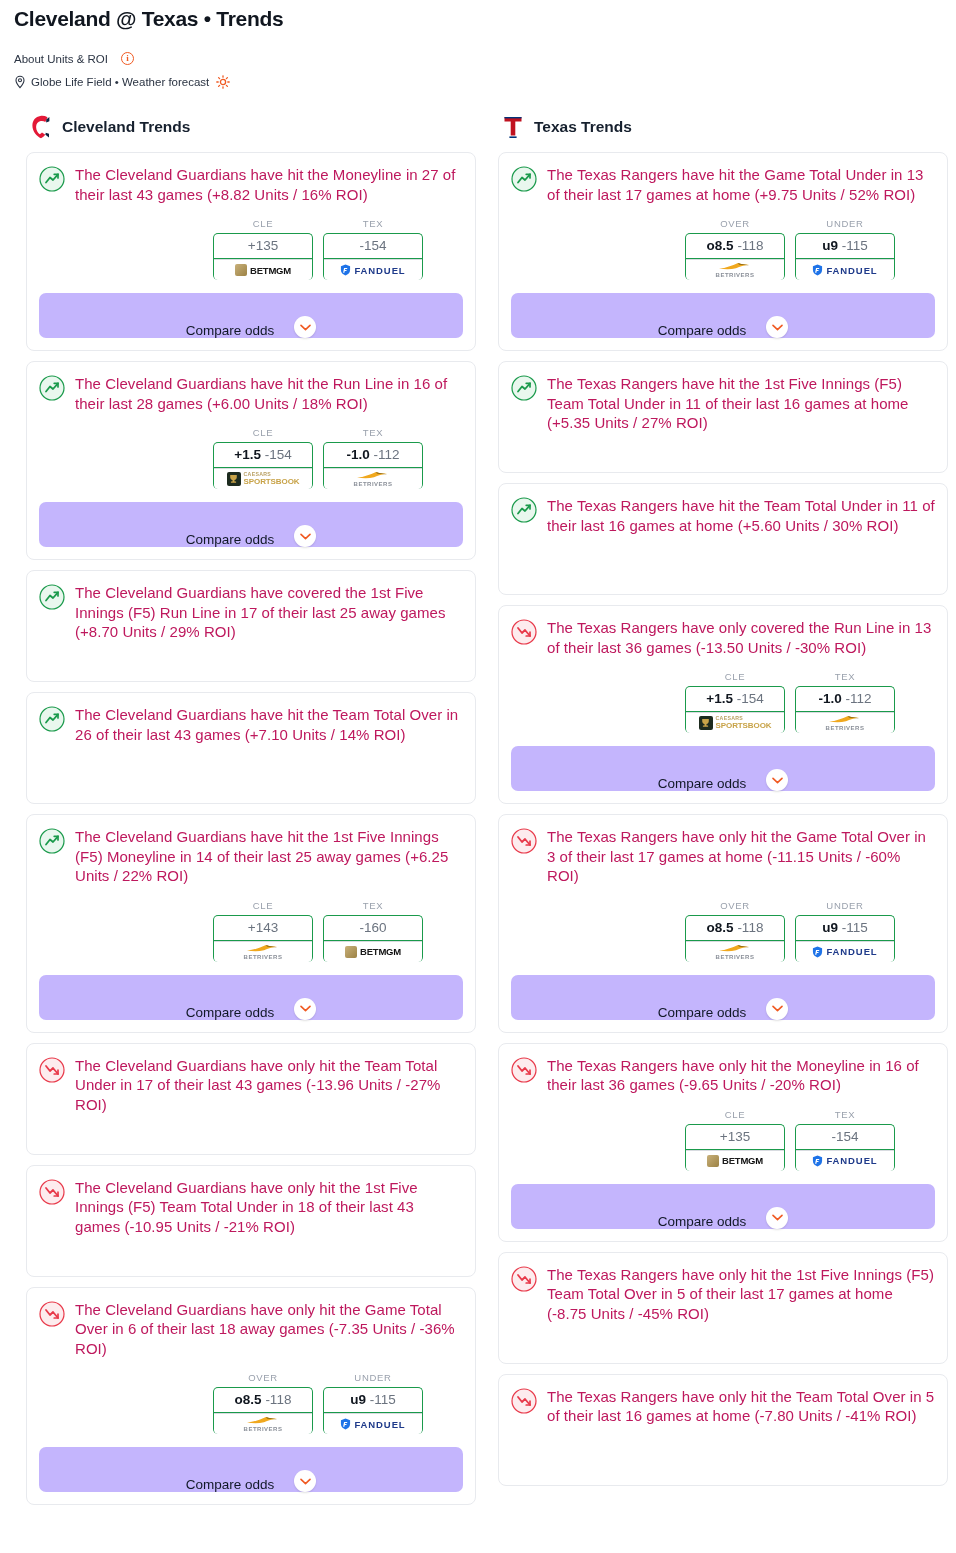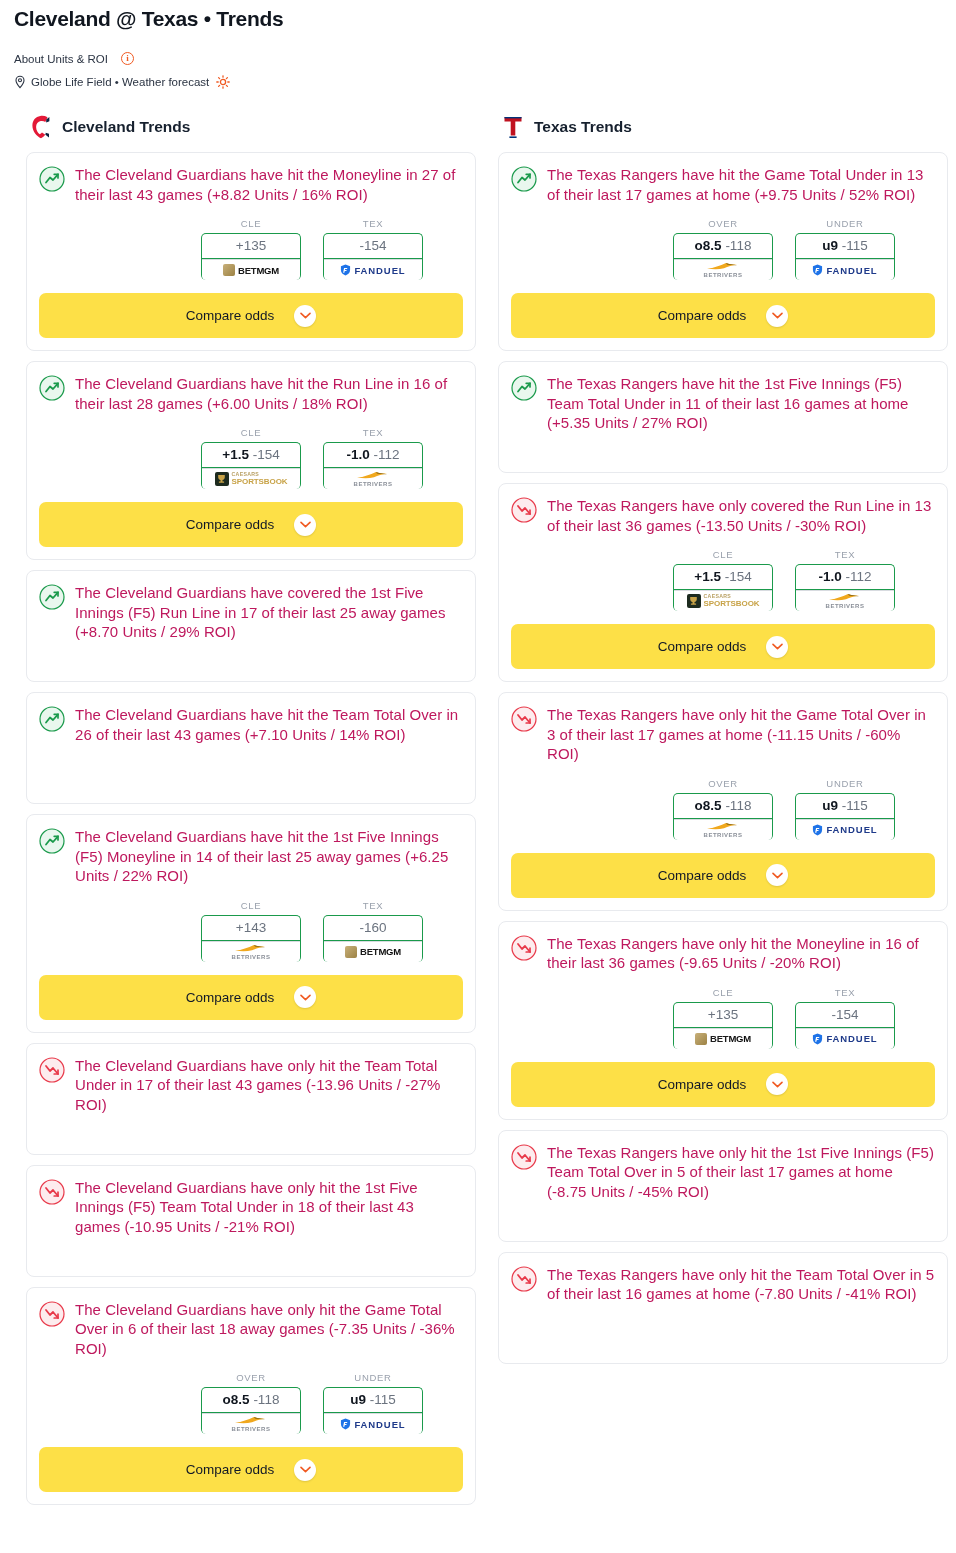--- a/index.html
+++ b/index.html
@@ -62,21 +62,21 @@
     display: flex; flex-direction: column;
   }
   .trend-top { display: flex; gap: 10px; align-items: flex-start; }
   .trend-icon { flex: 0 0 26px; width: 26px; height: 26px; margin-top: 1px; }
   .trend-text {
     font-size: 15px; line-height: 19.5px; color: #be185d; letter-spacing: 0.05px;
   }
 
   
   .odds-row {
-    display: flex; gap: 22px; justify-content: flex-end;
+    display: flex; gap: 10px; justify-content: flex-end;
     margin-top: 14px; padding-right: 40px; align-items: center;
   }
   .odds-col { width: 100px; }
   .odds-label {
     text-align: center; font-size: 9.5px; color: #9aa1ad;
     letter-spacing: 0.7px; margin-bottom: 4px; text-transform: uppercase;
   }
   .odds-box {
     border: 1px solid #1a9a4b;
     border-radius: 5px;
@@ -117,24 +117,24 @@
   .cz-badge { width: 14px; height: 14px; background:#1d2b1f; border-radius:2px; display:flex; align-items:center; justify-content:center;}
   .cz-lines { display:flex; flex-direction:column; line-height:1; }
   .cz-top { font-size: 5.2px; font-weight:700; color:#b9a063; letter-spacing:0.3px; }
   .cz-bot { font-size: 8px; font-weight:800; color:#c8a348; letter-spacing:-0.1px; }
   .br-wrap { display:flex; flex-direction:column; align-items:center; line-height:1; }
   .br-text { font-size: 6px; font-weight: 800; color:#8a8f98; letter-spacing:0.5px; margin-top:1px;}
 
   
   .compare-bar {
     margin-top: 13px;
-    background: #fde047;
+    background: #c4b5fd;
     border-radius: 7px;
     height: 45px;
-    display: flex; align-items: center; justify-content: center; gap: 20px;
+    display: flex; align-items: flex-end; justify-content: center; gap: 20px;
     cursor: pointer;
   }
   .compare-label { font-size: 13.5px; font-weight: 500; color: #111827; }
   .chev-circle {
     width: 22px; height: 22px; border-radius: 50%;
     background: #fff; display:flex; align-items:center; justify-content:center;
     box-shadow: 0 1px 2px rgba(0,0,0,.12);
   }
 </style>
 </head>
@@ -488,20 +488,30 @@
               <circle cx="13" cy="13" r="12" fill="#e9f7ee" stroke="#1a9a4b" stroke-width="1.2"></circle>
               <path d="M7 16.5 L11 11.5 L14 14 L19 8.3" fill="none" stroke="#1a9a4b" stroke-width="1.8" stroke-linecap="round" stroke-linejoin="round"></path>
               <path d="M15.2 8.3 H19 V12" fill="none" stroke="#1a9a4b" stroke-width="1.7" stroke-linecap="round" stroke-linejoin="round"></path>
             </svg></span>
           <span class="trend-text">The Texas Rangers have hit the 1st Five Innings (F5) Team Total Under in 11 of their last 16 games at home (+5.35 Units / 27% ROI)</span>
         </div>
       </div>
       <div class="trend-card">
         <div class="trend-top">
           <span class="trend-icon"><svg width="26" height="26" viewBox="0 0 26 26">
+              <circle cx="13" cy="13" r="12" fill="#e9f7ee" stroke="#1a9a4b" stroke-width="1.2"></circle>
+              <path d="M7 16.5 L11 11.5 L14 14 L19 8.3" fill="none" stroke="#1a9a4b" stroke-width="1.8" stroke-linecap="round" stroke-linejoin="round"></path>
+              <path d="M15.2 8.3 H19 V12" fill="none" stroke="#1a9a4b" stroke-width="1.7" stroke-linecap="round" stroke-linejoin="round"></path>
+            </svg></span>
+          <span class="trend-text">The Texas Rangers have hit the Team Total Under in 11 of their last 16 games at home (+5.60 Units / 30% ROI)</span>
+        </div>
+      </div>
+      <div class="trend-card">
+        <div class="trend-top">
+          <span class="trend-icon"><svg width="26" height="26" viewBox="0 0 26 26">
               <circle cx="13" cy="13" r="12" fill="#fdecee" stroke="#e8394a" stroke-width="1.2"></circle>
               <path d="M7 9 L11 14 L14 11 L19 17" fill="none" stroke="#e8394a" stroke-width="1.8" stroke-linecap="round" stroke-linejoin="round"></path>
               <path d="M15.2 17 H19 V13.2" fill="none" stroke="#e8394a" stroke-width="1.7" stroke-linecap="round" stroke-linejoin="round"></path>
             </svg></span>
           <span class="trend-text">The Texas Rangers have only covered the Run Line in 13 of their last 36 games (-13.50 Units / -30% ROI)</span>
         </div>
         <div class="odds-row">
           <div class="odds-col">
             <div class="odds-label">CLE</div>
             <div class="odds-box">

